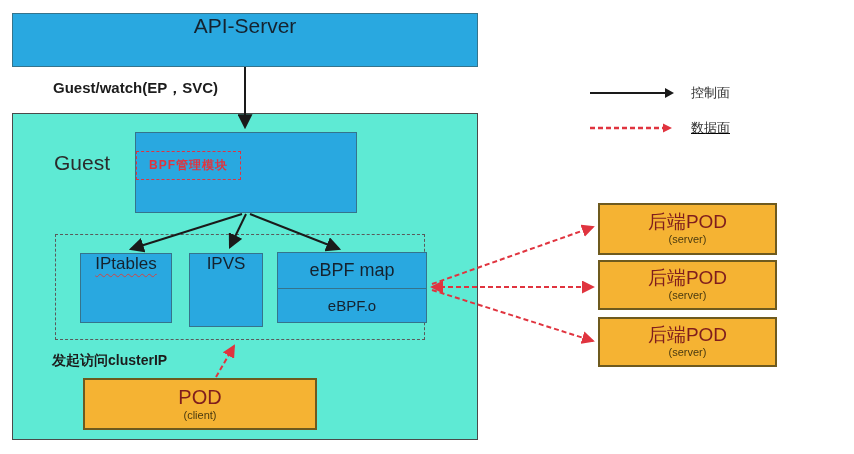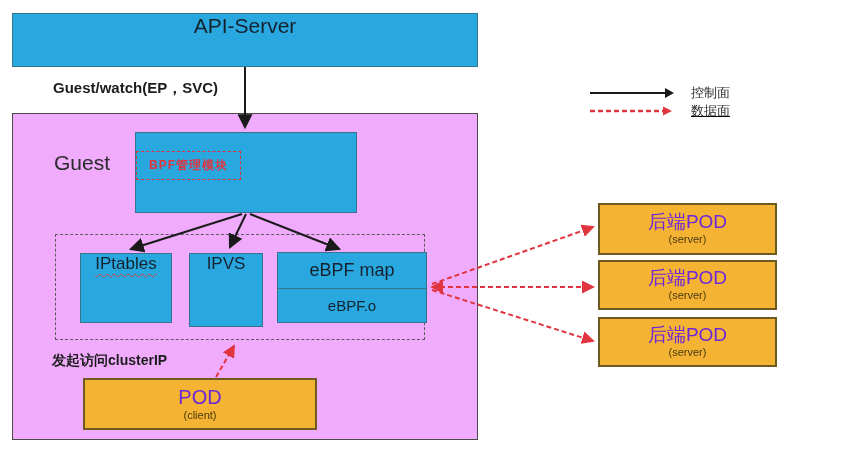--- a/index.html
+++ b/index.html
@@ -11,23 +11,23 @@
   
   .blue-box{
     background:#29a8e0;border:1.5px solid #35748c;color:#15222e;
     display:flex;align-items:flex-start;justify-content:center;text-align:center;
   }
   
   .orange-box{
     background:#f5b333;border:2px solid #6e5a1e;color:#42300a;
     display:flex;flex-direction:column;align-items:center;justify-content:center;text-align:center;
   }
-  .orange-box .t{font-size:19px;line-height:1.15;color:#6d28d9;}
+  .orange-box .t{font-size:19px;line-height:1.15;color:#7f1d1d;}
   .orange-box .s{font-size:11px;line-height:1.2;color:#4a3a10;}
-  .guest-box{border:1.5px solid #4a4a4a;background:#f0abfc;text-decoration:underline;}
+  .guest-box{border:1.5px solid #4a4a4a;background:#5eead4;text-decoration:underline;}
   .guest-label{font-size:21px;color:#2b2b2b;}
   .kp-box{flex-direction:column;justify-content:flex-start;padding-top:9px;}
   .kp-title{font-size:19px;}
   .bpf-module{
     margin-top:9px;border:1.5px dashed #e0343f;color:#e0343f;
     font-size:12px;font-weight:bold;padding:5px 12px;letter-spacing:1px;
   }
   .dashed-group{border:1.5px dashed #5a5a5a;background:transparent;}
   .wavy{
     text-decoration-line:underline;text-decoration-style:wavy;
@@ -122,21 +122,21 @@
     <div class="s">(server)</div>
   </div>
 
   <div class="abs legend-row z2" style="left:589px;top:84px;">
     <svg width="86" height="14" viewBox="0 0 86 14">
       <line x1="1" y1="7" x2="76" y2="7" stroke="#1a1a1a" stroke-width="2"></line>
       <path d="M76,2 L85,7 L76,12 z" fill="#1a1a1a"></path>
     </svg>
     <span class="legend-text">控制面</span>
   </div>
-  <div class="abs legend-row z2" style="left:589px;top:102px;text-decoration:underline;">
+  <div class="abs legend-row z2" style="left:589px;top:119px;text-decoration:underline;">
     <svg width="86" height="14" viewBox="0 0 86 14">
       <line x1="1" y1="7" x2="74" y2="7" stroke="#e0343f" stroke-width="2.5" stroke-dasharray="5 3"></line>
       <path d="M74,2.5 L83,7 L74,11.5 z" fill="#e0343f"></path>
     </svg>
     <span class="legend-text">数据面</span>
   </div>
 
 </div>
 
 </body></html>

